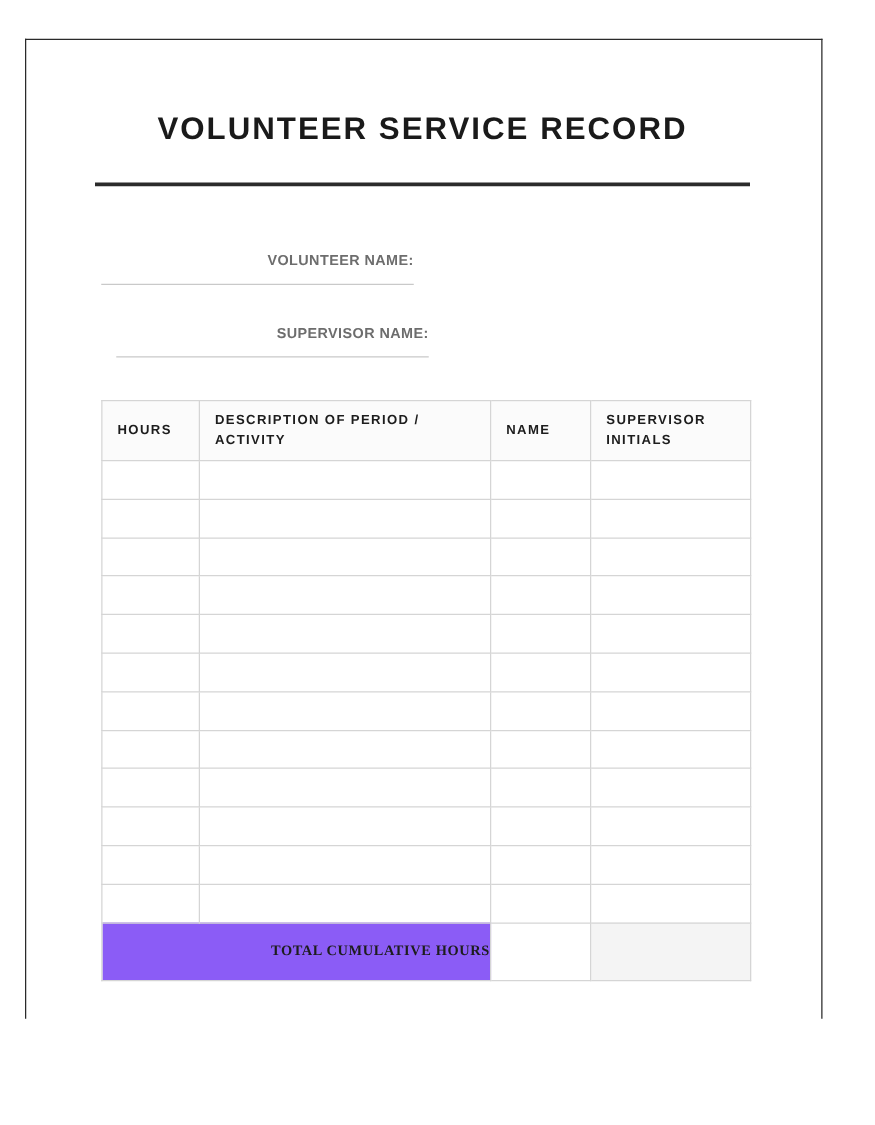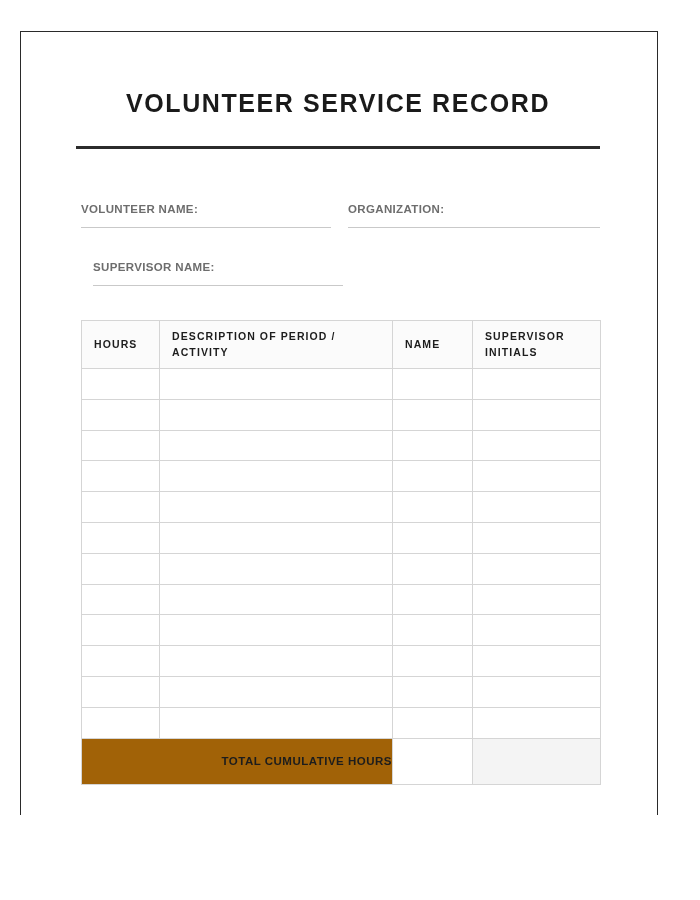--- a/index.html
+++ b/index.html
@@ -59,20 +59,21 @@
     top: 134px;
     width: 524px;
     height: 2.5px;
     background: #2b2b2b;
   }
 
   
   .field {
     position: absolute;
     width: 250px;
+    text-align: right;
   }
   .field-label {
     font-size: 11.5px;
     font-weight: bold;
     letter-spacing: 0.35px;
     color: #6d6d6d;
     white-space: nowrap;
   }
   .field-line {
     position: absolute;
@@ -128,21 +129,22 @@
   .total-row td {
     height: 45px;
   }
   .total-label-cell {
     text-align: right;
     padding-right: 12px;
     font-size: 11.5px;
     font-weight: bold;
     letter-spacing: 0.5px;
     color: #1d1d1d;
-    background: #a16207;
+    background: #8b5cf6;
+    font-family: Liberation Serif, serif;
   }
   .total-hours-cell {
     background: #ffffff;
   }
   .total-initials-cell {
     background: #f4f4f4;
   }
 </style>
 </head>
 <body>
@@ -153,24 +155,20 @@
 
   <div class="doc-title">VOLUNTEER SERVICE RECORD</div>
 
   <div class="title-rule"></div>
 
   <div class="field field-col-left field-row-1">
     <div class="field-label">VOLUNTEER NAME:</div>
     <div class="field-line"></div>
   </div>
 
-  <div class="field field-col-right field-row-1">
-    <div class="field-label">ORGANIZATION:</div>
-    <div class="field-line"></div>
-  </div>
 
   <div class="field field-col-left field-row-2">
     <div class="field-label">SUPERVISOR NAME:</div>
     <div class="field-line"></div>
   </div>
 
 
   <table class="record-table">
     <colgroup>
       <col class="col-date">

